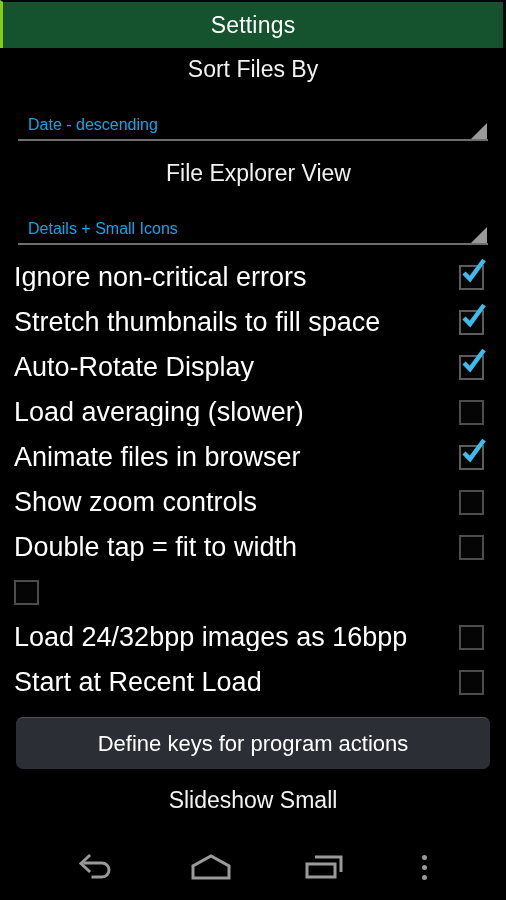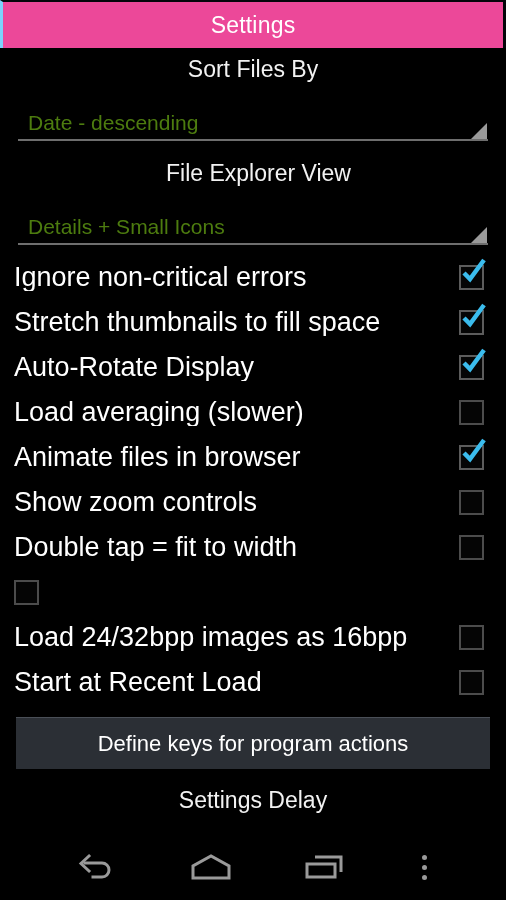--- a/index.html
+++ b/index.html
@@ -24,22 +24,22 @@
     background: #000000;
     display: flex;
     flex-direction: column;
   }
 
   
   .titlebar {
     position: relative;
     height: 48px;
     flex: 0 0 48px;
-    background: #ec4899;
-    border-left: 3px solid #7dd3fc;
+    background: #14532d;
+    border-left: 3px solid #84cc16;
     border-right: 3px solid #05050a;
     border-top: 2px solid #05050a;
     box-sizing: border-box;
     display: flex;
     align-items: center;
     justify-content: center;
   }
   .titlebar-text {
     font-size: 23px;
     line-height: 1;
@@ -65,22 +65,22 @@
   .spinner {
     position: relative;
     margin: 0 18px 0 18px;
     height: 42px;
     box-sizing: border-box;
   }
   .spinner-value {
     position: absolute;
     left: 10px;
     bottom: 8px;
-    font-size: 21px;
-    color: #4d7c0f;
+    font-size: 16px;
+    color: #0ea5e9;
     line-height: 1;
     white-space: nowrap;
   }
   .spinner-underline {
     position: absolute;
     left: 0;
     right: 0;
     bottom: 0;
     height: 2px;
     background: #6e6e6e;
@@ -139,21 +139,21 @@
   .button-wrap {
     padding: 0 16px;
     margin-top: 12px;
   }
   .action-button {
     width: 100%;
     height: 52px;
     background: #2b2f35;
     border: none;
     border-top: 1px solid #4a4f57;
-    border-radius: 0;
+    border-radius: 7px;
     color: #ffffff;
     font-family: "Liberation Sans", sans-serif;
     font-size: 22px;
     line-height: 1;
     cursor: pointer;
     padding: 0;
     display: flex;
     align-items: center;
     justify-content: center;
   }
@@ -283,21 +283,21 @@
         <div class="check-row">
           <span class="check-row-label">Start at Recent Load</span>
           <span class="checkbox"></span>
         </div>
       </div>
 
     <div class="button-wrap">
       <button class="action-button">Define keys for program actions</button>
     </div>
 
-    <div class="bottom-label">Settings Delay</div>
+    <div class="bottom-label">Slideshow Small</div>
 
   </div>
 
   <div class="navbar">
 
     <button class="nav-btn">
       <span>
         <svg width="42" height="30" viewBox="0 0 42 30">
           <path d="M9 11 H26 a7 7 0 0 1 0 14 H17" fill="none" stroke="#9a9a9a" stroke-width="3" stroke-linecap="square"></path>
           <path d="M13 4 L5 11.5 L13 19" fill="none" stroke="#9a9a9a" stroke-width="3" stroke-linecap="square" stroke-linejoin="miter"></path>

